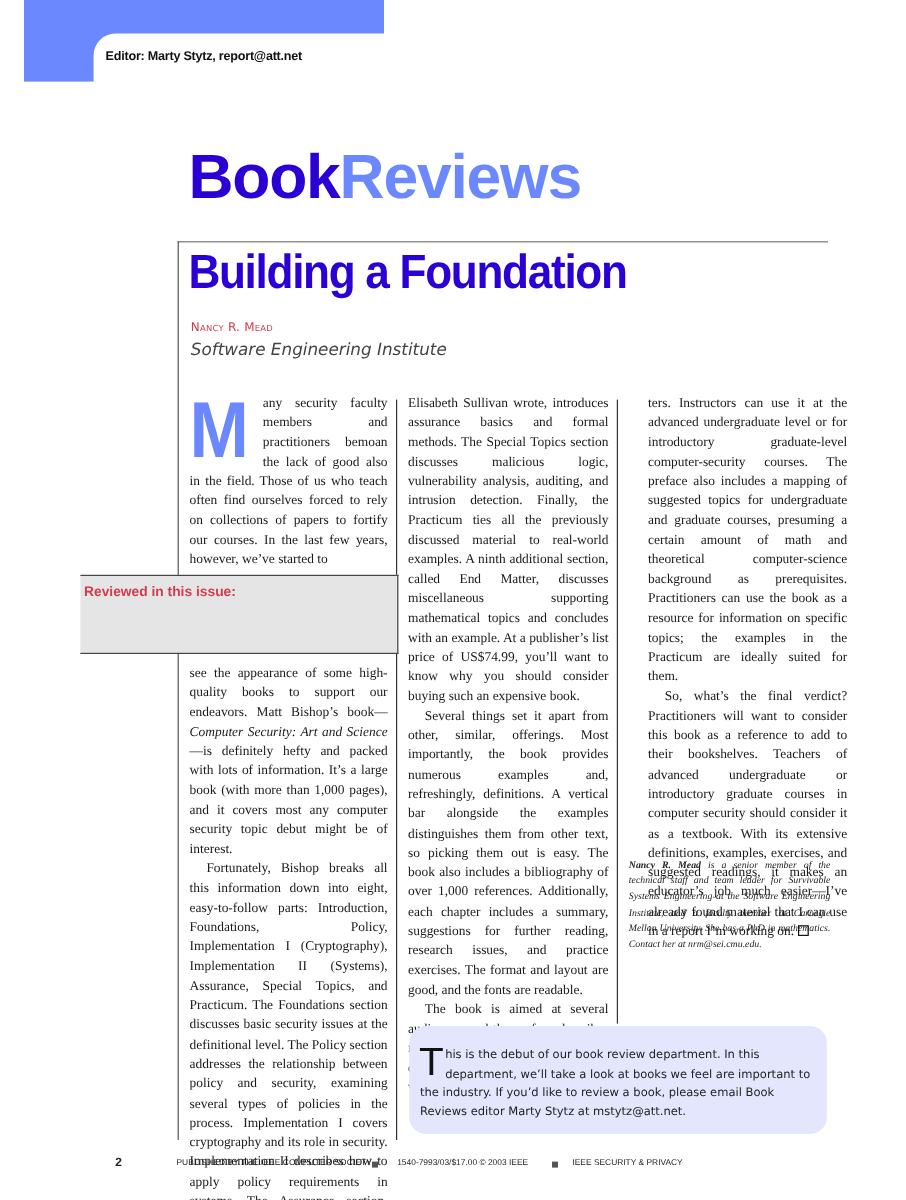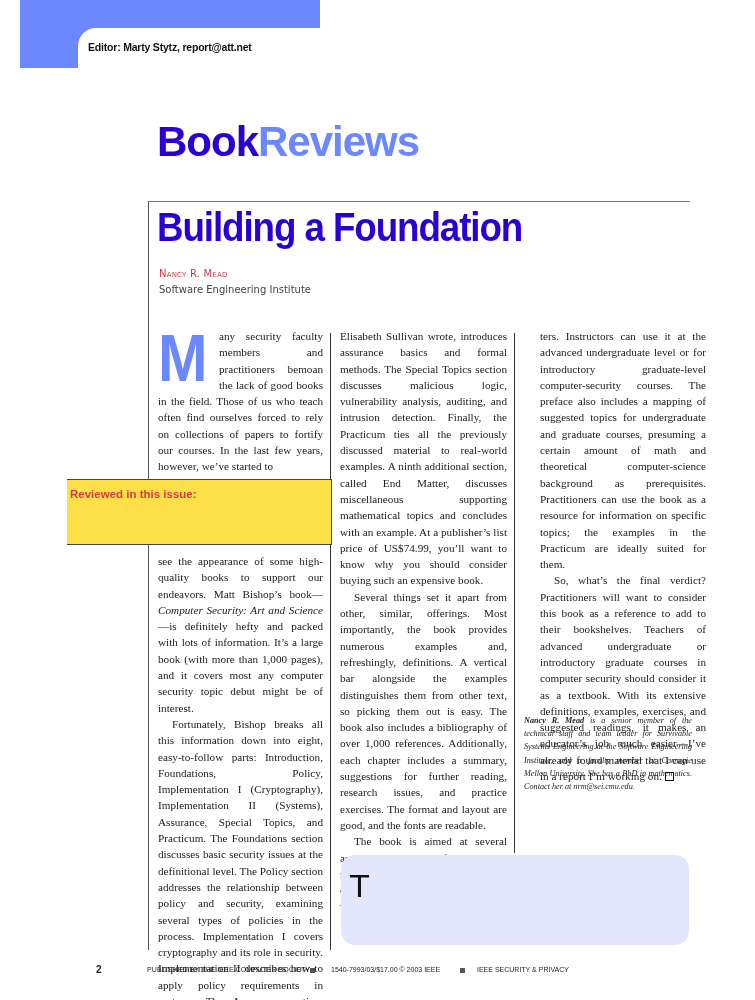--- a/index.html
+++ b/index.html
@@ -3,47 +3,47 @@
 <meta charset="utf-8">
 <style>
   * { margin: 0; padding: 0; box-sizing: border-box; }
   html, body { width: 755px; height: 1000px; background: #ffffff; overflow: hidden; }
   body { position: relative; font-family: "Liberation Serif", serif; color: #1a1a1a; }
 
   .tab-bar { position: absolute; left: 20px; top: 0; width: 300px; height: 68px; background: #6b88ff; }
   .tab-notch { position: absolute; left: 78px; top: 28px; width: 260px; height: 50px; background: #ffffff; border-top-left-radius: 18px; }
   .editor-line { position: absolute; left: 88px; top: 41px; font-family: "Liberation Sans", sans-serif; font-weight: bold; font-size: 10.5px; letter-spacing: -0.2px; color: #111; }
 
-  .section-title { position: absolute; left: 157px; top: 118px; font-family: "Liberation Sans", sans-serif; font-weight: bold; font-size: 42px; letter-spacing: -1px; }
+  .section-title { position: absolute; left: 157px; top: 118px; font-family: "Liberation Sans", sans-serif; font-weight: bold; font-size: 52px; letter-spacing: -1px; }
   .section-title .a { color: #2a00d4; }
   .section-title .b { color: #6b88ff; }
 
   .frame-top { position: absolute; left: 148px; top: 201px; width: 542px; height: 1px; background: #777; }
   .frame-left { position: absolute; left: 148px; top: 201px; width: 1px; height: 279px; background: #555; }
   .frame-left2 { position: absolute; left: 148px; top: 545px; width: 1px; height: 405px; background: #555; }
   .col-div1a { position: absolute; left: 330px; top: 333px; width: 1px; height: 146px; background: #333; }
   .col-div1b { position: absolute; left: 330px; top: 545px; width: 1px; height: 405px; background: #333; }
   .col-div2 { position: absolute; left: 514px; top: 333px; width: 1px; height: 520px; background: #333; }
 
   .article-title { position: absolute; left: 157px; top: 205px; font-family: "Liberation Sans", sans-serif; font-weight: bold; font-size: 40px; letter-spacing: -1.2px; color: #2a00d4; transform: scaleX(0.92); transform-origin: left; }
   .byline { position: absolute; left: 159px; top: 268px; font-family: "DejaVu Sans", sans-serif; font-size: 10px; color: #d23c4a; font-variant: small-caps; letter-spacing: 0.2px; }
-  .affiliation { position: absolute; left: 159px; top: 284px; font-family: "DejaVu Sans", sans-serif; font-size: 10px; color: #444; }
+  .affiliation { position: absolute; left: 159px; top: 284px; font-family: "DejaVu Sans", sans-serif; font-style: italic; font-size: 14px; color: #444; }
 
   .col { position: absolute; font-size: 11.2px; line-height: 16.3px; text-align: justify; hyphens: auto; color: #1a1a1a; }
   .col p { margin: 0; }
   .col p.indent { text-indent: 14px; }
   .col1a { left: 158px; top: 328px; width: 165px; }
   .col1b { left: 158px; top: 553px; width: 165px; }
   .col2 { left: 340px; top: 328px; width: 167px; }
   .col3 { left: 540px; top: 328px; width: 166px; }
 
   .dropcap { float: left; font-family: "Liberation Sans", sans-serif; font-weight: bold; color: #6b88ff; font-size: 66px; line-height: 48px; margin: 6px 6px 0 0; height: 48px; transform: scaleX(0.9); transform-origin: left; }
   .col1a p.first { }
 
-  .sidebar-box { position: absolute; left: 67px; top: 479px; width: 265px; height: 66px; background: #fde047; border-top: 1px solid #444; border-bottom: 1px solid #444; border-right: 1px solid #444; }
+  .sidebar-box { position: absolute; left: 67px; top: 479px; width: 265px; height: 66px; background: #e5e5e5; border-top: 1px solid #444; border-bottom: 1px solid #444; border-right: 1px solid #444; }
   .sidebar-head { position: absolute; left: 3px; top: 8px; font-family: "Liberation Sans", sans-serif; font-weight: bold; font-size: 11.5px; color: #d23c4a; }
   .sidebar-text { position: absolute; left: 1px; top: 36px; width: 258px; font-family: "Liberation Sans", sans-serif; font-size: 8.6px; line-height: 14px; color: #333; }
   .sidebar-text i { font-style: italic; }
 
   .end-mark { display: inline-block; width: 9px; height: 9px; border: 1.5px solid #111; margin-left: 3px; vertical-align: -1px; }
 
   .bio { position: absolute; left: 524px; top: 714px; width: 168px; font-family: Liberation Serif, serif; font-style: italic; font-size: 8.2px; line-height: 13.2px; color: #222; text-align: justify; }
   .bio b { font-weight: bold; }
 
   .callout { position: absolute; left: 341px; top: 855px; width: 348px; height: 90px; background: #e3e6fd; border-radius: 14px; }
@@ -72,21 +72,21 @@
 <div class="frame-left2"></div>
 <div class="col-div1a"></div>
 <div class="col-div1b"></div>
 <div class="col-div2"></div>
 
 <h1 class="article-title">Building a Foundation</h1>
 <div class="byline">Nancy R. Mead</div>
 <div class="affiliation">Software Engineering Institute</div>
 
 <div class="col col1a">
-  <p class="first"><span class="dropcap">M</span><span>any security faculty members and practitioners bemoan the lack of good books in the field. Those of us who teach often find ourselves forced to rely on collections of papers to fortify our courses. In the last few years, however, we’ve started to</span></p>
+  <p class="first"><span class="dropcap">M</span><span>any security faculty members and practitioners bemoan the lack of good also in the field. Those of us who teach often find ourselves forced to rely on collections of papers to fortify our courses. In the last few years, however, we’ve started to</span></p>
 </div>
 
 <div class="sidebar-box">
   <div class="sidebar-head">Reviewed in this issue:</div>
 </div>
 
 <div class="col col1b">
   <p><span>see the appearance of some high-quality books to support our endeavors. Matt Bishop’s book—</span><i>Computer Security: Art and Science</i><span>—is definitely hefty and packed with lots of information. It’s a large book (with more than 1,000 pages), and it covers most any computer security topic debut might be of interest.</span></p>
   <p class="indent">Fortunately, Bishop breaks all this information down into eight, easy-to-follow parts: Introduction, Foundations, Policy, Implementation I (Cryptography), Implementation II (Systems), Assurance, Special Topics, and Practicum. The Foundations section discusses basic security issues at the definitional level. The Policy section addresses the relationship between policy and security, examining several types of policies in the process. Implementation I covers cryptography and its role in security. Implementation II describes how to apply policy requirements in systems. The Assurance section, which</p>
 </div>
@@ -98,21 +98,21 @@
 </div>
 
 <div class="col col3">
   <p>ters. Instructors can use it at the advanced undergraduate level or for introductory graduate-level computer-security courses. The preface also includes a mapping of suggested topics for undergraduate and graduate courses, presuming a certain amount of math and theoretical computer-science background as prerequisites. Practitioners can use the book as a resource for information on specific topics; the examples in the Practicum are ideally suited for them.</p>
   <p class="indent"><span>So, what’s the final verdict? Practitioners will want to consider this book as a reference to add to their bookshelves. Teachers of advanced undergraduate or introductory graduate courses in computer security should consider it as a textbook. With its extensive definitions, examples, exercises, and suggested readings, it makes an educator’s job much easier—I’ve already found material that I can use in a report I’m working on.</span><span class="end-mark"></span></p>
 </div>
 
 <div class="bio"><b>Nancy R. Mead</b><span> is a senior member of the technical staff and team leader for Survivable Systems Engineering at the Software Engineering Institute, and a faculty member at Carnegie Mellon University. She has a PhD in mathematics. Contact her at nrm@sei.cmu.edu.</span></div>
 
 <div class="callout">
-  <div class="callout-text"><span class="callout-cap">T</span></div>
+  <div class="callout-text"><span class="callout-cap">T</span><span>his is the debut of our book review department. In this department, we’ll take a look at books we feel are important to the industry. If you’d like to review a book, please email Book Reviews editor Marty Stytz at mstytz@att.net.</span></div>
 </div>
 
 <div class="footer">
   <span class="page-num">2</span>
   <span class="footer-pub">PUBLISHED BY THE IEEE COMPUTER SOCIETY</span>
   <span class="footer-sq1"></span>
   <span class="footer-issn">1540-7993/03/$17.00 © 2003 IEEE</span>
   <span class="footer-sq2"></span>
   <span class="footer-mag">IEEE SECURITY &amp; PRIVACY</span>
 </div>

